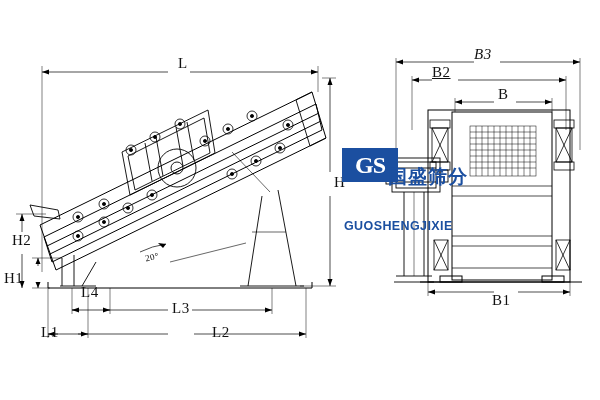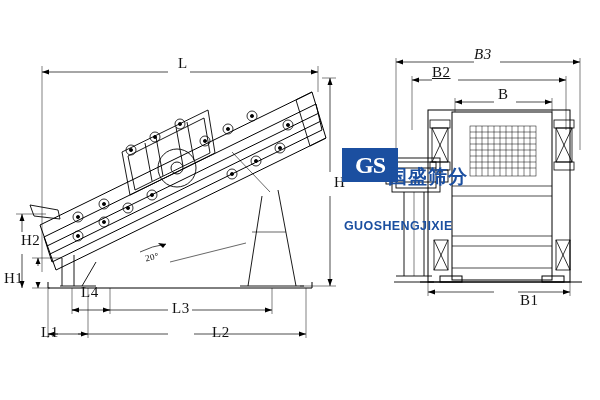--- a/index.html
+++ b/index.html
@@ -328,30 +328,30 @@
         <path d="M570 292 l-7 -2.5 v5 z" fill="#000" stroke="none"></path>
         <line x1="428" y1="282" x2="428" y2="296" stroke-width="0.5"></line>
         <line x1="570" y1="282" x2="570" y2="296" stroke-width="0.5"></line>
       </g>
 
     </g>
   </svg>
 
   <div class="dimlabel" style="left:178px;top:55px;">L</div>
   <div class="dimlabel" style="left:334px;top:174px;">H</div>
-  <div class="dimlabel" style="left:21px;top:232px;">H2</div>
+  <div class="dimlabel" style="left:12px;top:232px;">H2</div>
   <div class="dimlabel" style="left:4px;top:270px;text-align:right;">H1</div>
   <div class="dimlabel" style="left:81px;top:284px;">L4</div>
   <div class="dimlabel" style="left:172px;top:300px;">L3</div>
   <div class="dimlabel" style="left:41px;top:324px;">L1</div>
   <div class="dimlabel" style="left:172px;top:324px;margin-left:40px;">L2</div>
   <div class="dimlabel" style="left:474px;top:46px;font-style:italic;">B3</div>
   <div class="dimlabel" style="left:432px;top:64px;text-decoration:underline;">B2</div>
   <div class="dimlabel" style="left:498px;top:86px;">B</div>
-  <div class="dimlabel" style="left:520px;top:292px;text-align:right;">B1</div>
+  <div class="dimlabel" style="left:492px;top:292px;text-align:right;">B1</div>
 
   <div class="dimlabel" style="left:145px;top:252px;font-size:9px;transform:rotate(-14deg);">20°</div>
 
   <div class="wm-box">GS</div>
   <div class="wm-cn">国盛筛分</div>
   <div class="wm-en">GUOSHENGJIXIE</div>
 
 </div>
 
 </body></html>

